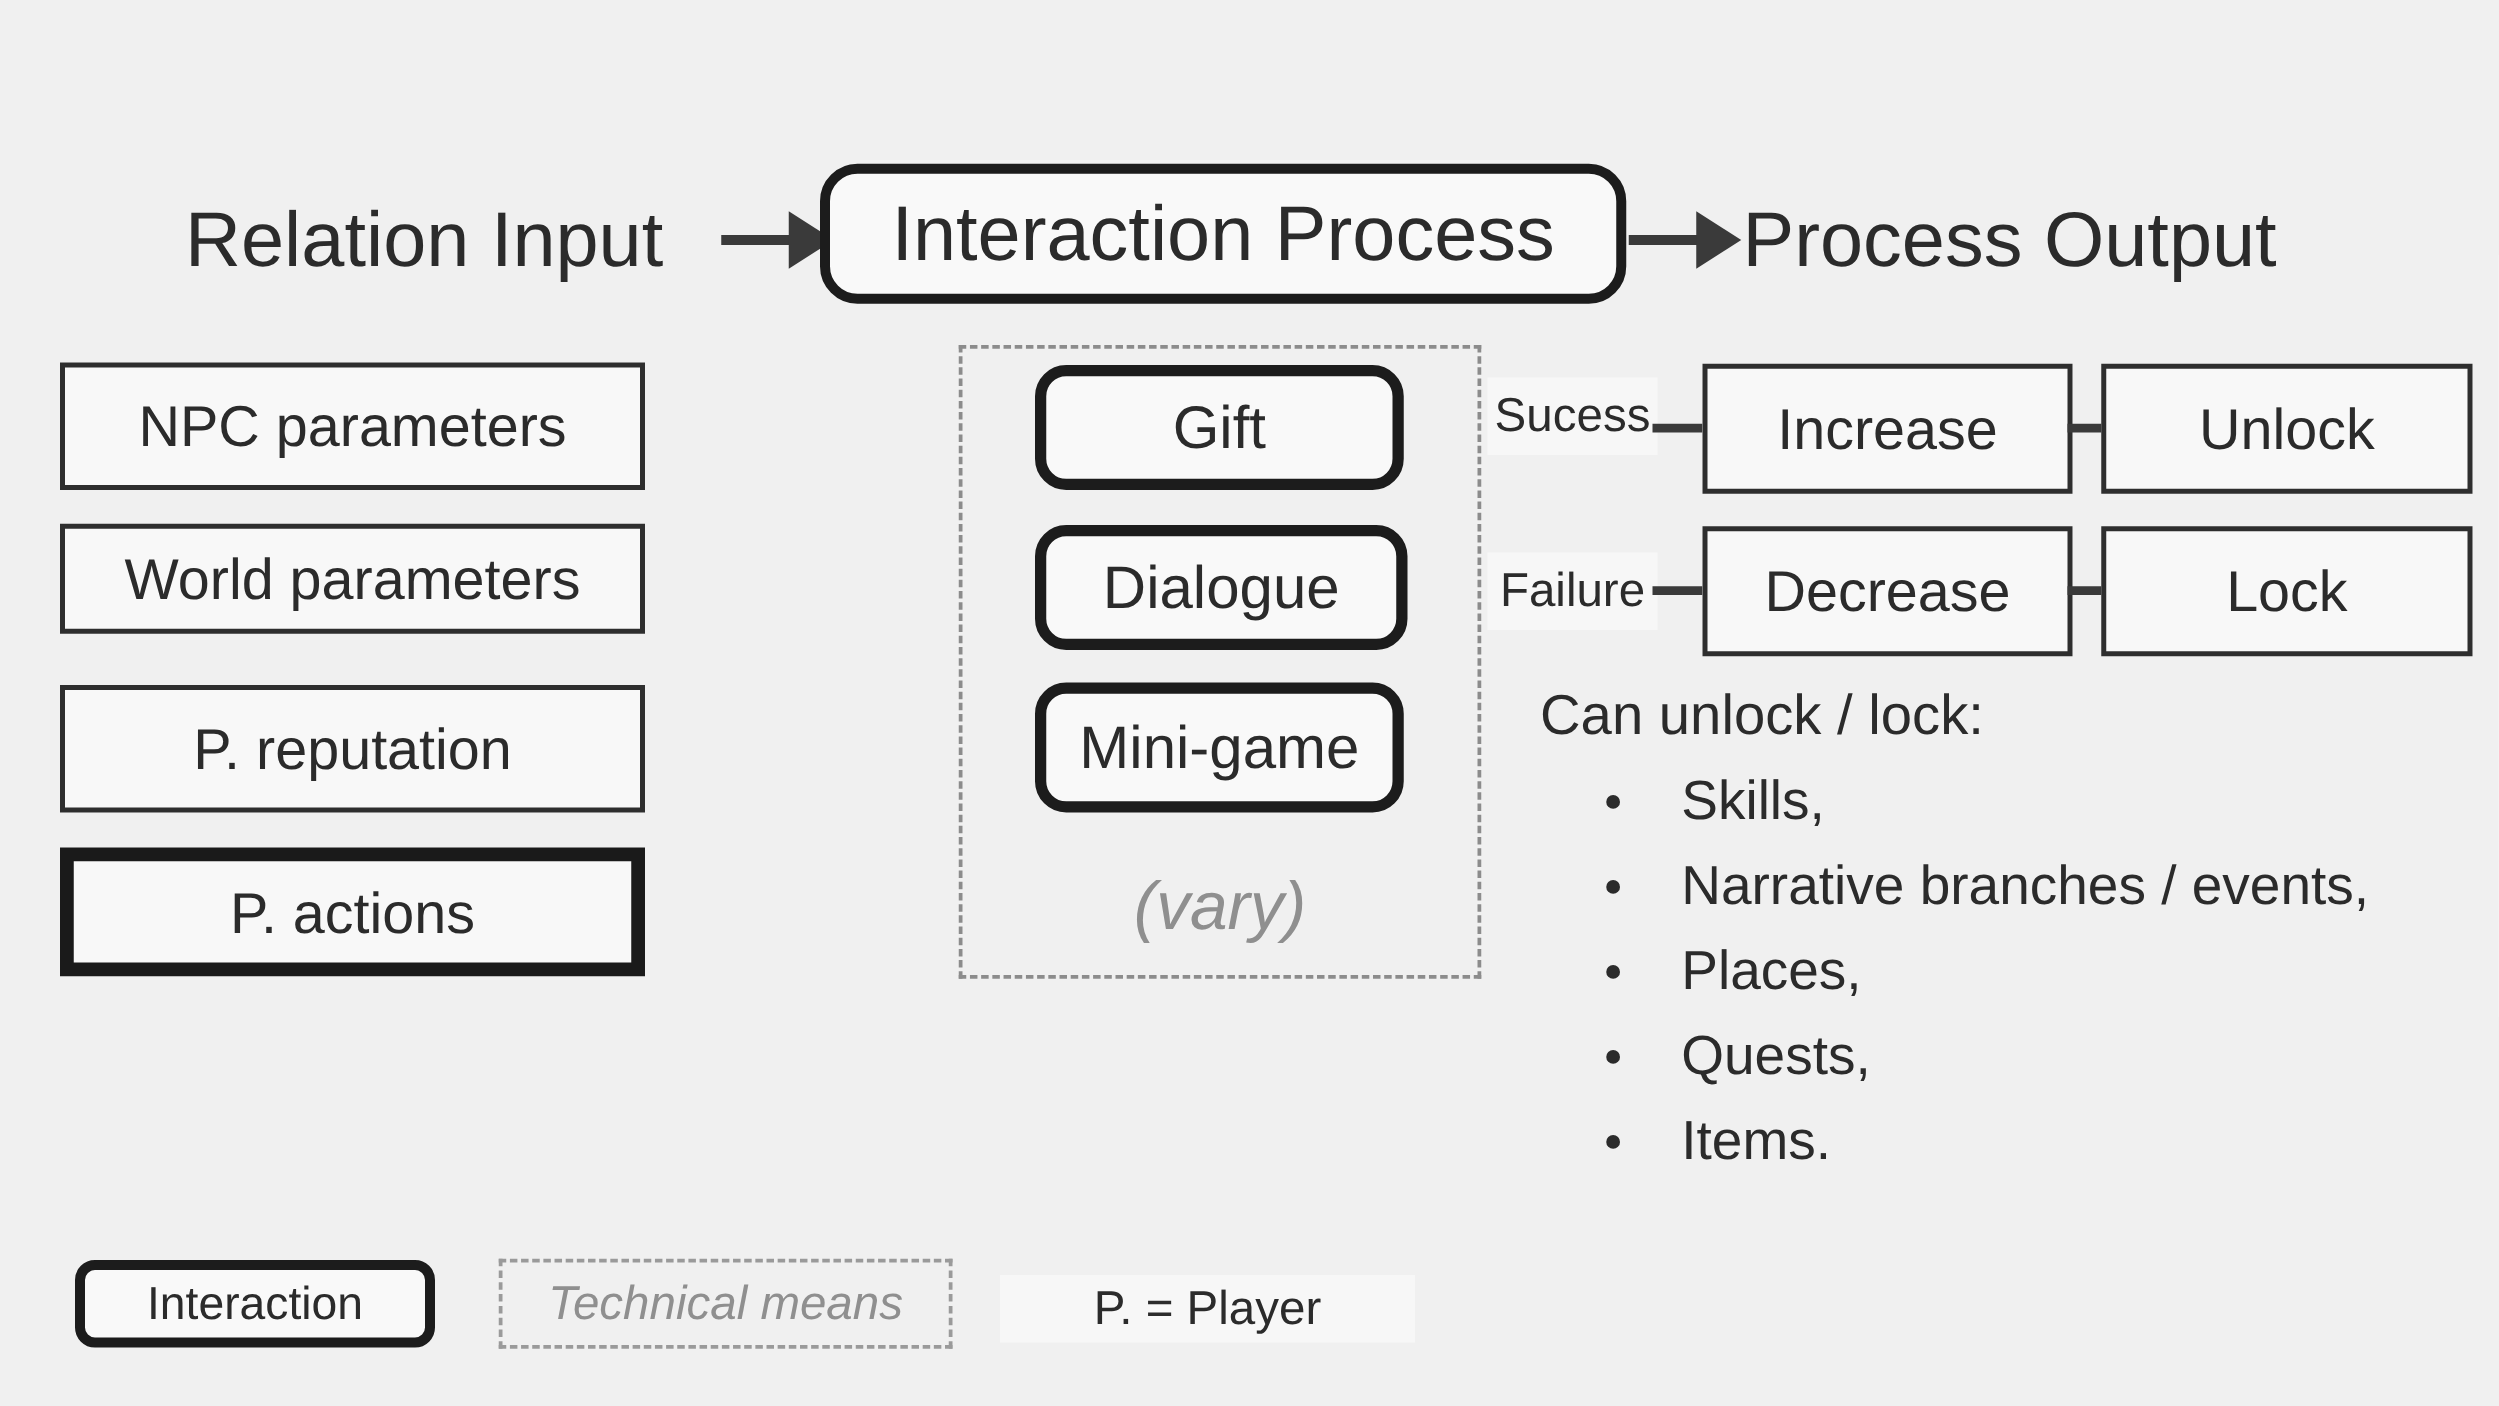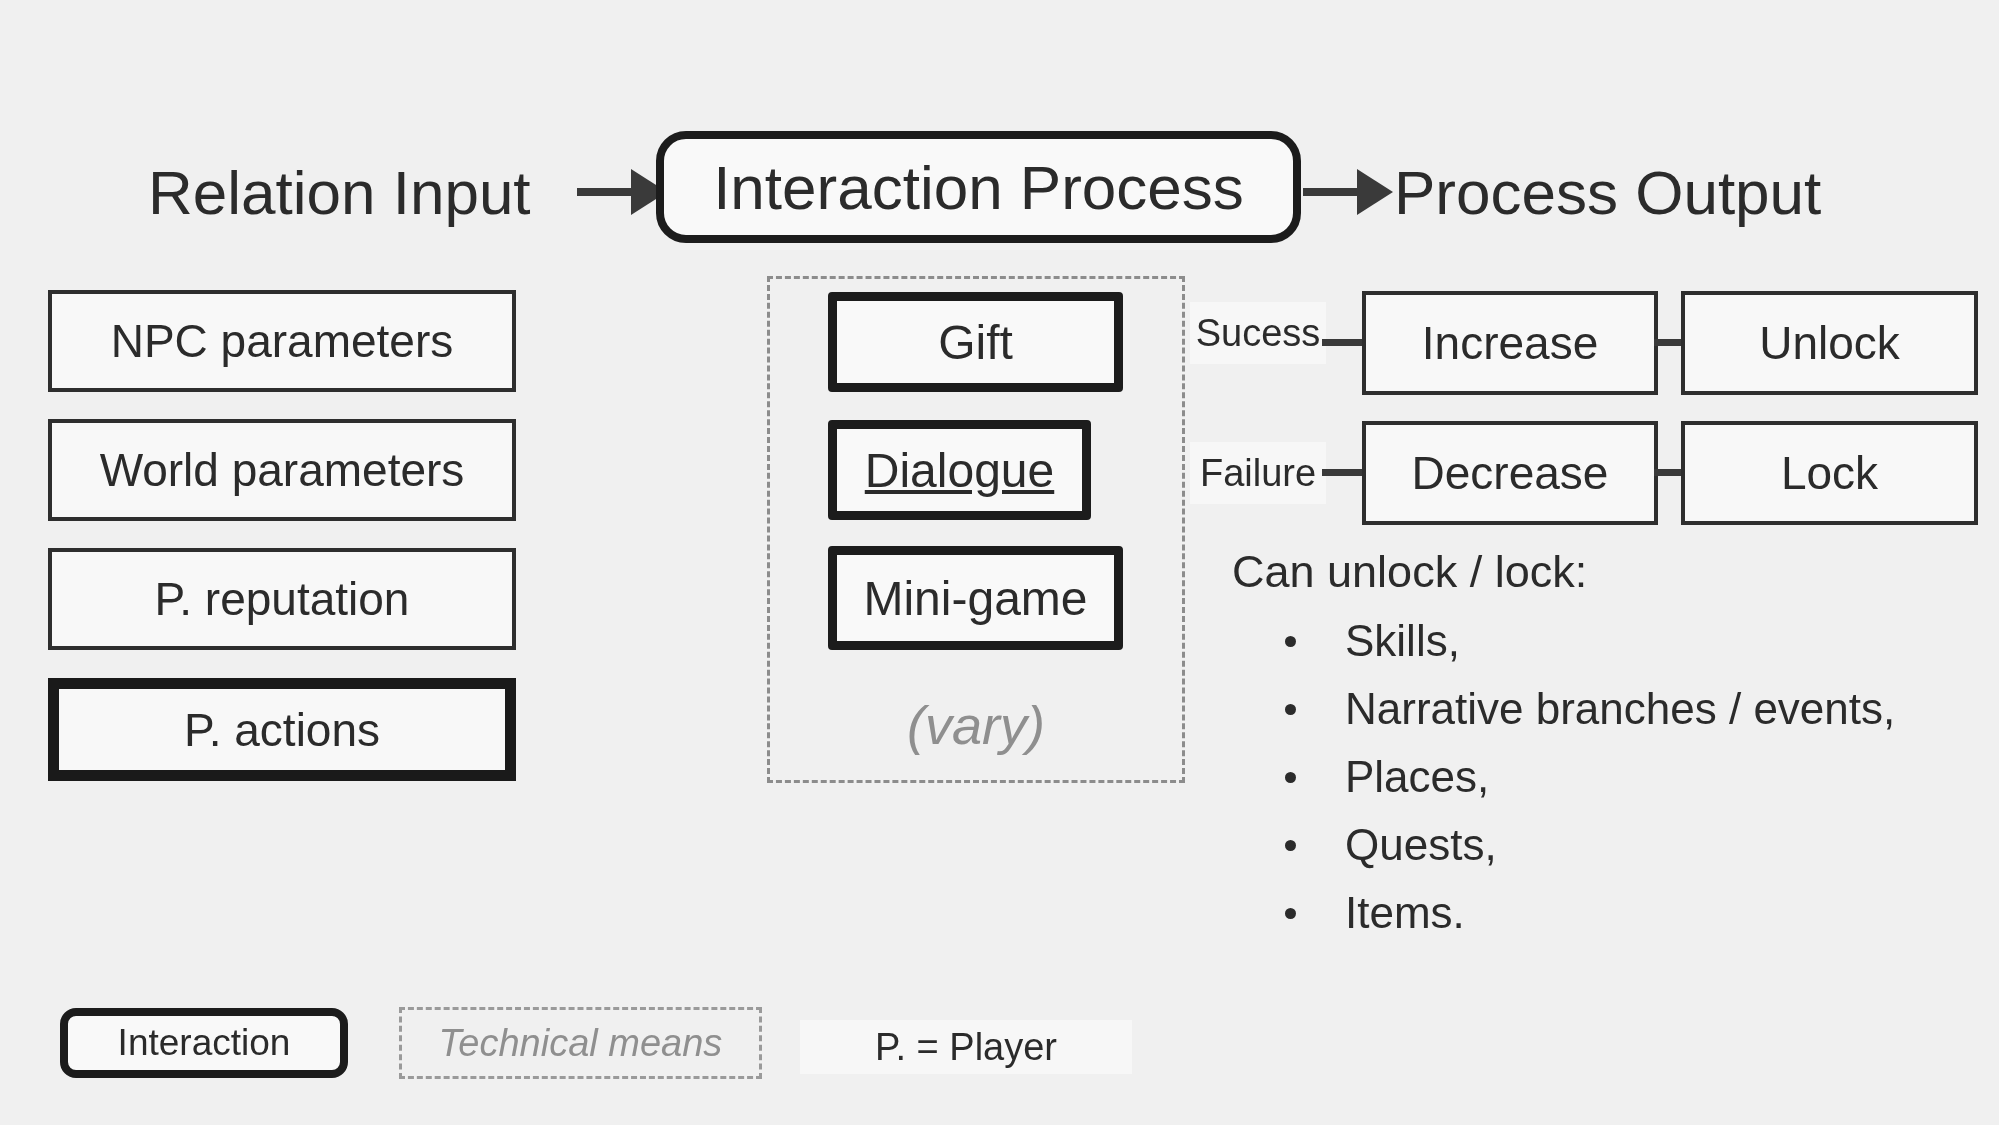--- a/index.html
+++ b/index.html
@@ -18,21 +18,21 @@
   .box {
     background:#f8f8f8;
     border:4px solid #2e2e2e;
   }
   .box.thick { border:11px solid #1a1a1a; }
 
   
   .rbox {
     background:#f9f9f9;
     border:9px solid #1c1c1c;
-    border-radius:4px;
+    border-radius:25px;
   }
 
   .title-text { font-size:62px; white-space:nowrap; }
   .process-box { border-radius:30px; border-width:8px; font-size:62px; }
 
   .param-text { font-size:46px; }
   .mean-text  { font-size:48px; }
 
   .dashed-region { border:3px dashed #8c8c8c; background:transparent; }
 
@@ -80,31 +80,31 @@
 
   <div class="abs" style="left:1303px; top:169px; width:90px; height:46px;">
     <div class="abs arrow-line" style="left:0; top:19px; width:56px;"></div>
     <div class="abs arrow-head" style="left:54px; top:0;"></div>
   </div>
 
   <div class="abs center title-text" style="left:1394px; top:150px; height:84px;">Process Output</div>
 
   <div class="abs center box param-text" style="left:48px; top:290px; width:468px; height:102px;">NPC parameters</div>
 
-  <div class="abs center box param-text" style="left:48px; top:419px; width:468px; height:102px;">World parameters</div>
+  <div class="abs center box param-text" style="left:48px; top:419px; width:468px; height:88px;">World parameters</div>
 
   <div class="abs center box param-text" style="left:48px; top:548px; width:468px; height:102px;">P. reputation</div>
 
   <div class="abs center box thick param-text" style="left:48px; top:678px; width:468px; height:103px;">P. actions</div>
 
   <div class="abs dashed-region" style="left:767px; top:276px; width:418px; height:507px;"></div>
 
   <div class="abs center rbox mean-text" style="left:828px; top:292px; width:295px; height:100px;">Gift</div>
 
-  <div class="abs center rbox mean-text" style="left:828px; top:420px; width:263px; height:100px;text-decoration:underline;">Dialogue</div>
+  <div class="abs center rbox mean-text" style="left:828px; top:420px; width:298px; height:100px;">Dialogue</div>
 
   <div class="abs center rbox mean-text" style="left:828px; top:546px; width:295px; height:104px;">Mini-game</div>
 
   <div class="abs center vary-note" style="left:767px; top:693px; width:418px; height:64px;">(vary)</div>
 
   <div class="abs center chip" style="left:1190px; top:302px; width:136px; height:62px;">Sucess</div>
 
   <div class="abs hline" style="left:1322px; top:339px; width:40px;"></div>
 
   <div class="abs center box param-text" style="left:1362px; top:291px; width:296px; height:104px;">Increase</div>

